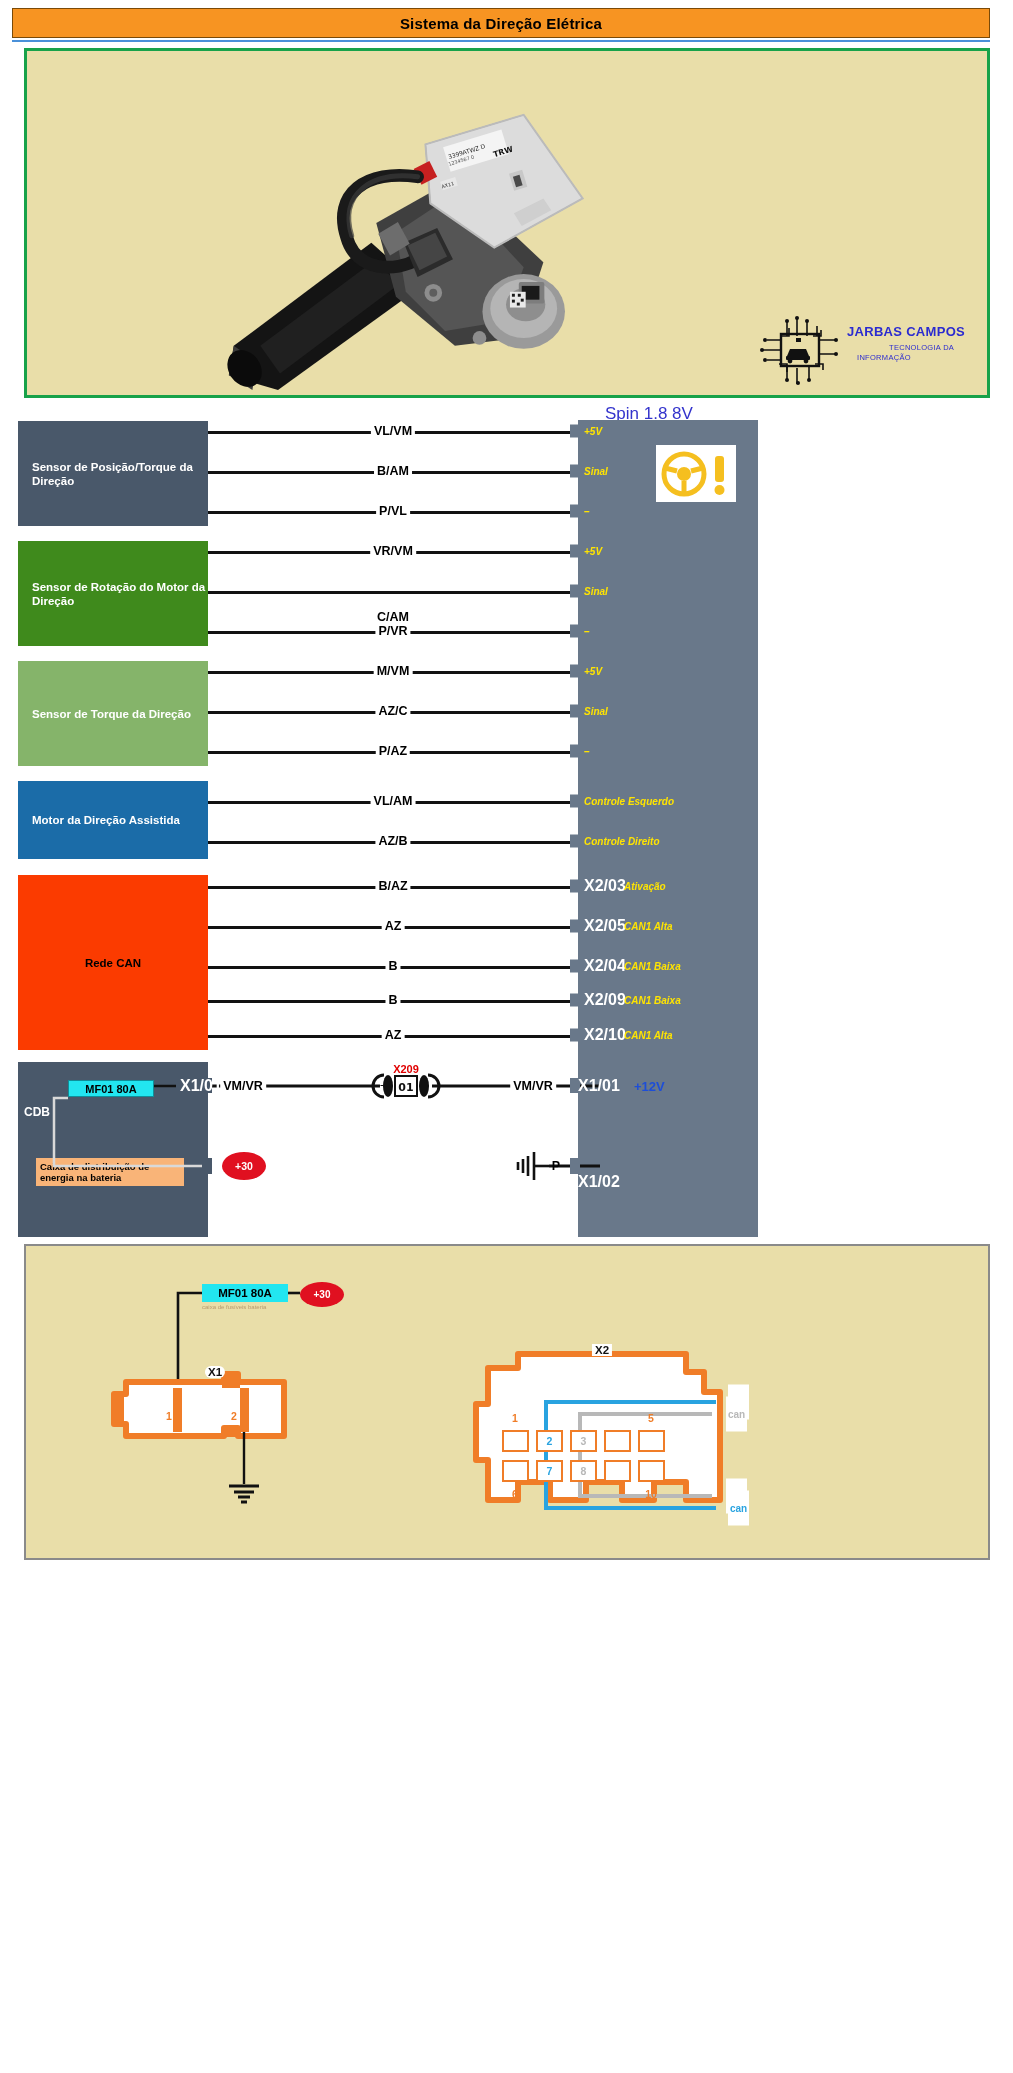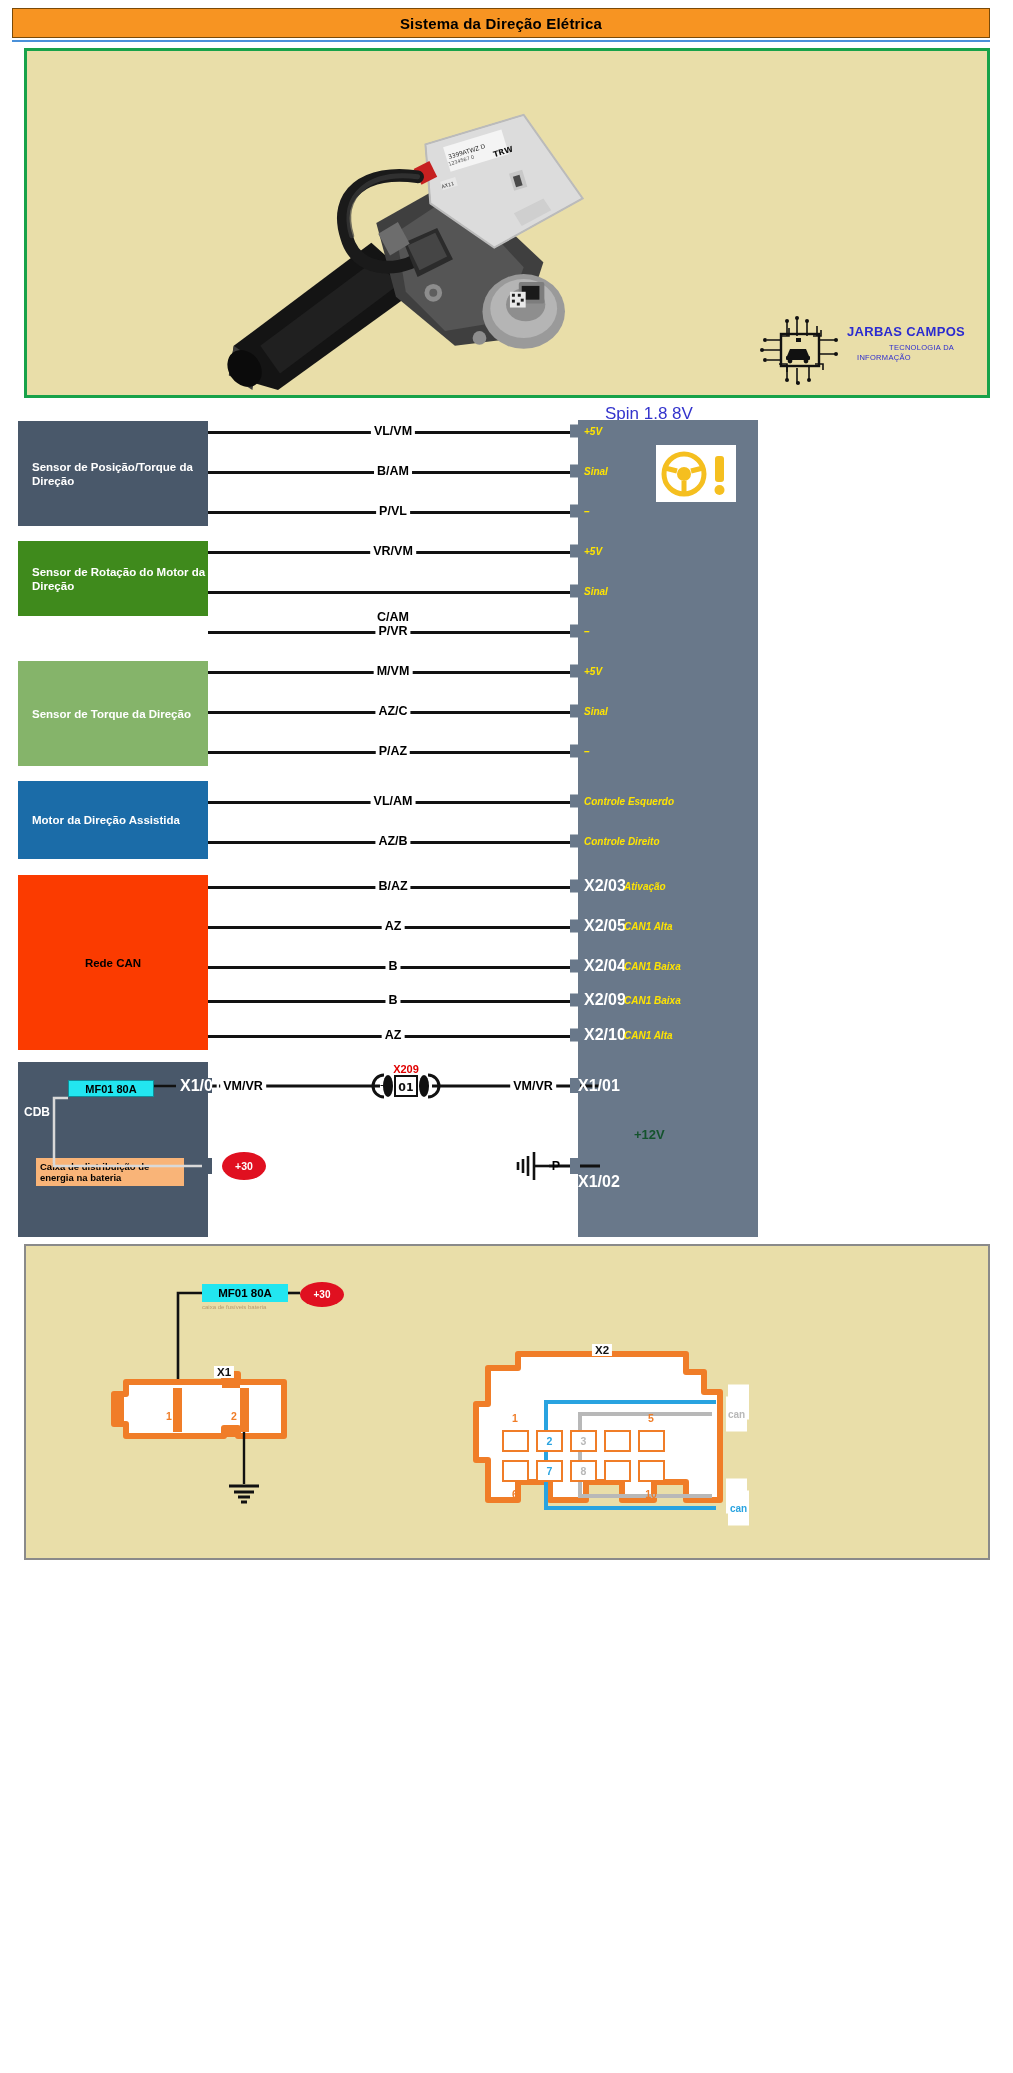--- a/index.html
+++ b/index.html
@@ -47,21 +47,21 @@
   .cdb-text{position:absolute;left:24px;top:1105px;font-size:12px;font-weight:bold;color:#fff;}
   .fuse{position:absolute;left:68px;top:1080px;width:86px;height:17px;background:#22e6f0;
         border:1px solid #0f8f99;box-sizing:border-box;display:flex;align-items:center;justify-content:center;}
   .fuse span{font-size:11px;font-weight:bold;color:#000;}
   .plus30{position:absolute;width:44px;height:28px;background:#e01020;border-radius:50%;
       display:flex;align-items:center;justify-content:center;}
   .plus30 span{font-size:10.5px;font-weight:bold;color:#fff;}
   .caixa-note{position:absolute;left:36px;top:1158px;width:148px;background:#f9b478;padding:3px 4px;box-sizing:border-box;}
   .caixa-note span{font-size:9.5px;font-weight:bold;color:#000;line-height:11px;display:block;}
   .x209-lab{position:absolute;font-size:11px;font-weight:bold;color:#e00000;transform:translateX(-50%);}
-  .v12{position:absolute;font-size:13px;font-weight:bold;color:#14532d;transform:translateY(-50%);margin-top:48px;}
+  .v12{position:absolute;font-size:13px;font-weight:bold;color:#1d4ed8;transform:translateY(-50%);}
 
   
   .pinout-panel{position:absolute;left:24px;top:1244px;width:966px;height:316px;
     background:#e9dea9;border:2px solid #8a8a8a;box-sizing:border-box;overflow:hidden;}
   .pp-fuse{position:absolute;left:176px;top:38px;width:86px;height:18px;background:#22e6f0;
       display:flex;align-items:center;justify-content:center;}
   .pp-fuse span{font-size:11.5px;font-weight:bold;color:#000;}
   .pp-fuse-sub{position:absolute;left:176px;top:58px;width:100px;font-size:6px;color:#b79a6e;}
   .pp-30{position:absolute;left:274px;top:36px;width:44px;height:25px;background:#e01020;border-radius:50%;
       display:flex;align-items:center;justify-content:center;}
@@ -204,21 +204,21 @@
       <div class="pinnub" style="left: 570px; top: 431px;"></div>
       <div class="pinlabel" style="left: 584px; top: 431px;">+5V</div>
       <div class="wire" style="left: 208px; top: 471px; width: 370px;"></div>
       <div class="wlabel" style="left: 393px; top: 471px;">B/AM</div>
       <div class="pinnub" style="left: 570px; top: 471px;"></div>
       <div class="pinlabel" style="left: 584px; top: 471px;">Sinal</div>
       <div class="wire" style="left: 208px; top: 511px; width: 370px;"></div>
       <div class="wlabel" style="left: 393px; top: 511px;">P/VL</div>
       <div class="pinnub" style="left: 570px; top: 511px;"></div>
       <div class="pinlabel" style="left: 584px; top: 511px;">–</div>
-      <div class="blk" style="left: 18px; top: 541px; width: 190px; height: 75px; background: rgb(63, 138, 28); color: rgb(255, 255, 255);">
+      <div class="blk" style="left: 18px; top: 541px; width: 190px; height: 105px; background: rgb(63, 138, 28); color: rgb(255, 255, 255);">
         <span>Sensor de Rotação do Motor da Direção</span>
       </div>
       <div class="wire" style="left: 208px; top: 551px; width: 370px;"></div>
       <div class="wlabel" style="left: 393px; top: 551px;">VR/VM</div>
       <div class="pinnub" style="left: 570px; top: 551px;"></div>
       <div class="pinlabel" style="left: 584px; top: 551px;">+5V</div>
       <div class="wire" style="left: 208px; top: 591px; width: 370px;"></div>
       <div class="wlabel" style="left: 393px; top: 573px; margin-top: 44px;">C/AM</div>
       <div class="pinnub" style="left: 570px; top: 591px;"></div>
       <div class="pinlabel" style="left: 584px; top: 591px;">Sinal</div>
@@ -377,21 +377,21 @@
                L596 236 L560 236 L560 254 L524 254 L524 236 L492 236 L492 254 L462 254
                L462 214 L450 214 Z" fill="#fff" stroke="#f07d28" stroke-width="6" stroke-linejoin="round"></path>
 
       <path d="M520 196 L520 156 L690 156" fill="none" stroke="#29a3e0" stroke-width="4"></path>
       <path d="M520 196 L520 262 L690 262" fill="none" stroke="#29a3e0" stroke-width="4"></path>
 
       <path d="M554 196 L554 168 L686 168" fill="none" stroke="#b8b8b8" stroke-width="4"></path>
       <path d="M554 196 L554 250 L686 250" fill="none" stroke="#b8b8b8" stroke-width="4"></path>
     </svg>
 
-    <div class="conn-name" style="left:198px;top:120px;">X1</div>
+    <div class="conn-name" style="left:189px;top:120px;border-radius:6px;">X1</div>
     <div class="pinnum" style="left:143px;top:170px;color:#f07d28;">1</div>
     <div class="pinnum" style="left:208px;top:170px;color:#f07d28;">2</div>
 
     <div class="conn-name" style="left:576px;top:98px;text-align:center;">X2</div>
     <div id="x2-cells">
         <div class="cell" style="left: 476px; top: 184px; color: transparent;"></div>
         <div class="pinnum" style="left: 489px; top: 172px; color: rgb(240, 125, 40);">1</div>
         <div class="cell" style="left: 510px; top: 184px; color: rgb(41, 163, 224);">2</div>
         <div class="cell" style="left: 544px; top: 184px; color: rgb(184, 184, 184);">3</div>
         <div class="cell" style="left: 578px; top: 184px; color: transparent;"></div>

